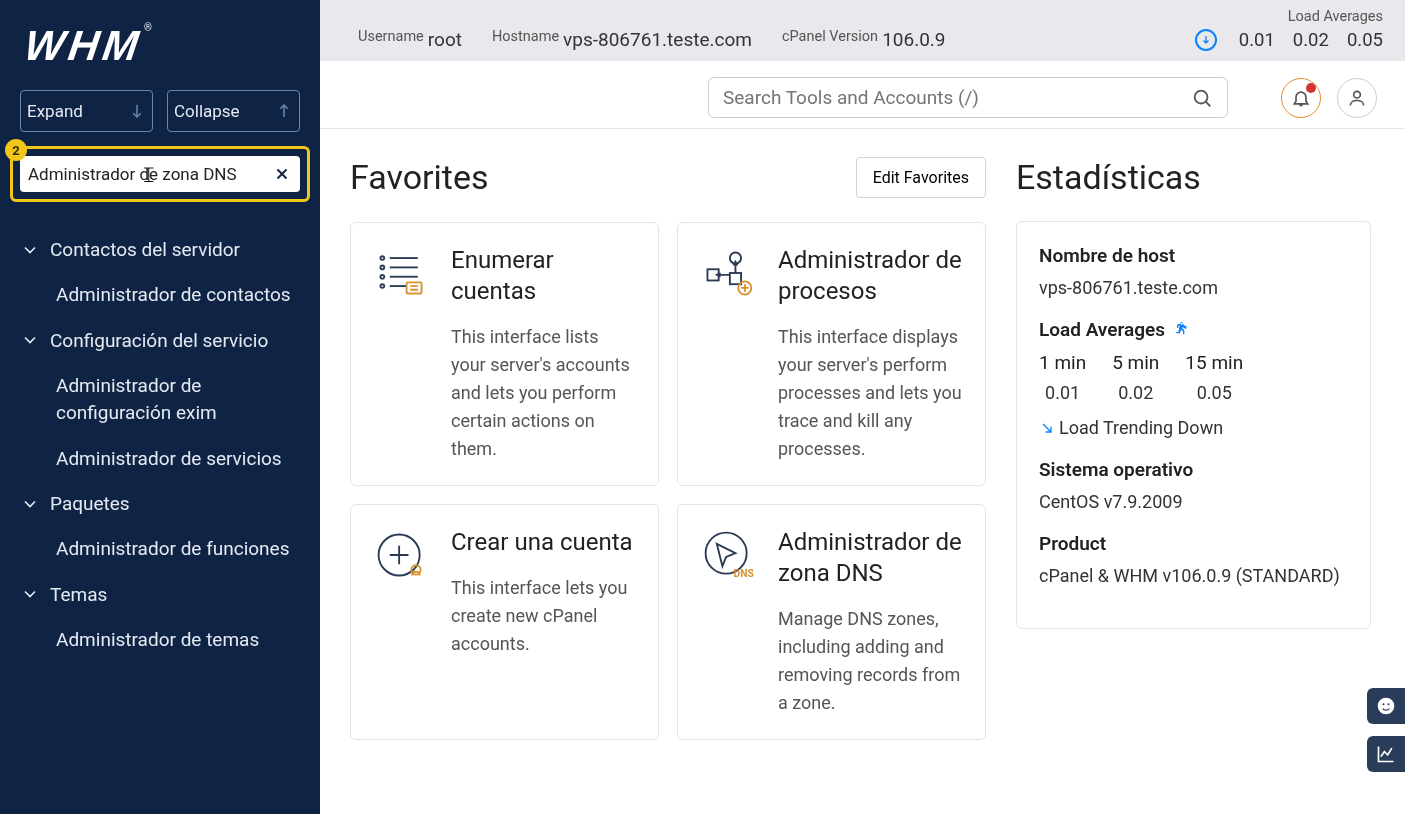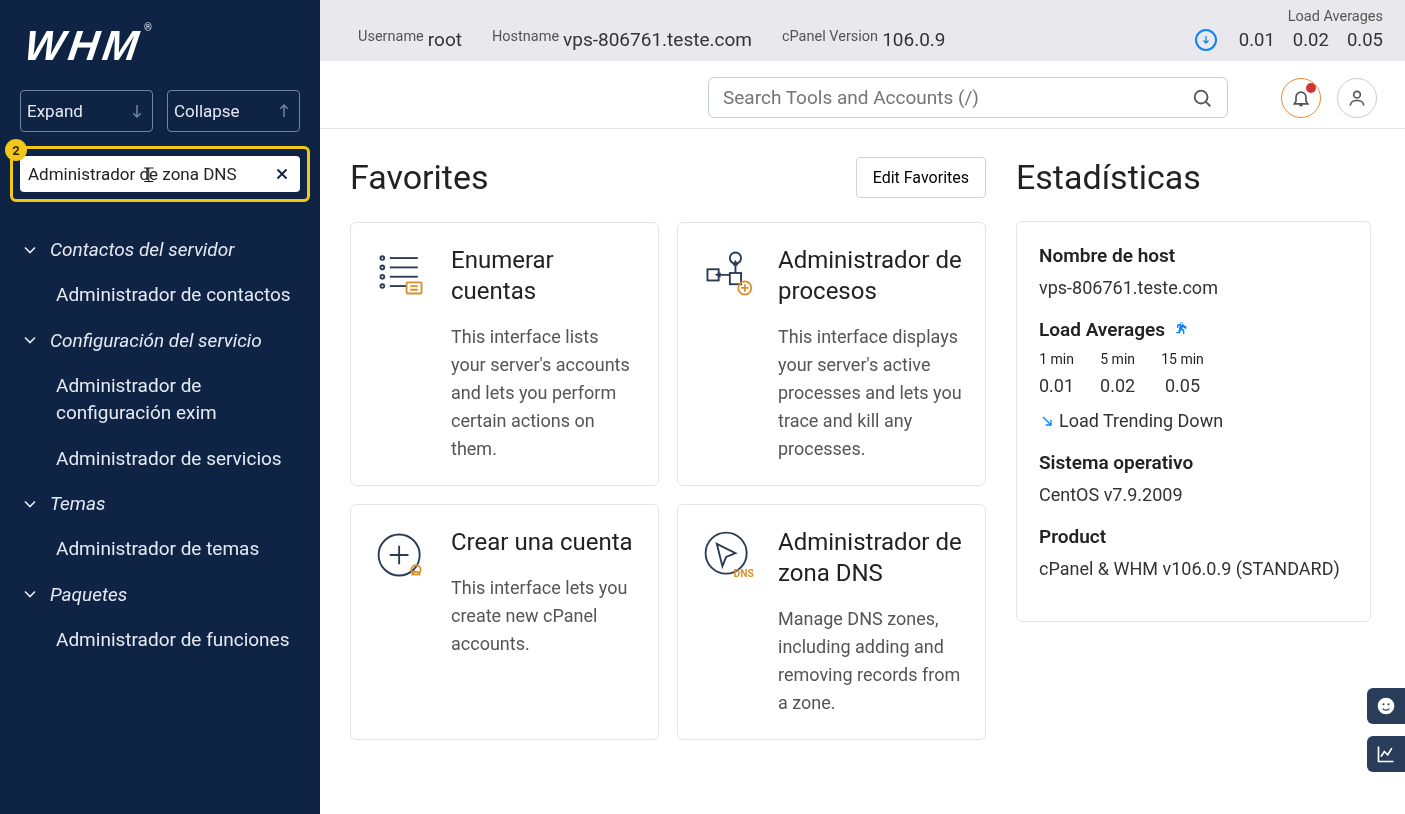--- a/index.html
+++ b/index.html
@@ -21,21 +21,21 @@
   .search-inner input { flex: 1; border: none; outline: none; font-size: 17px; height: 24px; color: #222; }
   .search-inner .clear { width: 20px; height: 20px; display: flex; align-items: center; justify-content: center; cursor: pointer; }
   .search-inner .clear svg { width: 18px; height: 18px; stroke: #0f2444; stroke-width: 2.5; }
   .text-cursor { position: absolute; left: 128px; top: 50%; transform: translateY(-50%); font-size: 22px; color: #111; pointer-events: none; }
 
   .nav { margin-top: 28px; overflow-y: auto; flex: 1; padding-bottom: 20px; scrollbar-width: thin; scrollbar-color: #6c7a8e transparent; }
   .nav::-webkit-scrollbar { width: 10px; }
   .nav::-webkit-scrollbar-track { background: #293c5a; }
   .nav::-webkit-scrollbar-thumb { background: #6c7a8e; border-radius: 5px; }
   .nav-group { margin-bottom: 2px; }
-  .nav-group-title { display: flex; align-items: center; gap: 10px; padding: 8px 14px 12px 20px; font-size: 19px; cursor: pointer; font-style: italic; }
+  .nav-group-title { display: flex; align-items: center; gap: 10px; padding: 8px 14px 12px 20px; font-size: 19px; cursor: pointer; }
   .nav-group-title svg { width: 20px; height: 20px; stroke: #e5eaf2; flex-shrink: 0; }
   .nav-item { padding: 8px 14px 10px 56px; font-size: 19px; line-height: 1.45; cursor: pointer; }
 
   
   .main-wrap { flex: 1; display: flex; flex-direction: column; background: #fff; min-width: 0; }
 
   
   .infobar { background: #e9e9ed; padding: 8px 22px 10px 38px; display: flex; align-items: flex-end; gap: 30px; color: #333; }
   .info-block { display: flex; gap: 4px; }
   .info-block .lbl { font-size: 14.5px; color: #555; }
@@ -72,21 +72,21 @@
   .card p { font-size: 18px; color: #555; line-height: 1.55; }
 
   
   .stats { width: 389px; padding: 28px 34px 0 0; }
   .stats h1 { font-size: 34px; font-weight: 400; color: #222; margin-bottom: 24px; }
   .stats-box { border: 1px solid #e2e4e8; border-radius: 6px; padding: 22px 22px; }
   .stats-box .sec { margin-bottom: 20px; }
   .stats-box .sec h3 { font-size: 19px; font-weight: 600; color: #222; margin-bottom: 10px; display: flex; align-items: center; gap: 8px; }
   .stats-box .sec p { font-size: 18px; color: #333; }
   .la-table { display: flex; gap: 26px; margin-top: 6px; text-align: center; }
-  .la-col .h { font-size: 14px; color: #222; }
+  .la-col .h { font-size: 19px; color: #222; }
   .la-col .v { font-size: 18px; color: #333; margin-top: 8px; }
   .trend { margin-top: 14px; font-size: 18px; color: #333; display: flex; align-items: center; gap: 4px; }
   .trend svg { width: 16px; height: 16px; stroke: #0a84ff; }
   .running svg { width: 16px; height: 16px; fill: #0a84ff; }
 
   
   .fab { position: absolute; right: 0; width: 38px; height: 36px; background: #293c5a; border-top-left-radius: 6px; border-bottom-left-radius: 6px; display: flex; align-items: center; justify-content: center; cursor: pointer; }
   .fab svg { width: 20px; height: 20px; fill: #fff; }
   .fab.one { top: 688px; }
   .fab.two { top: 736px; }
@@ -152,33 +152,33 @@
         </div>
         <div class="nav-item">Administrador de configuración exim</div>
         <div class="nav-item">Administrador de servicios</div>
       </div>
 
       <div class="nav-group">
         <div class="nav-group-title">
           <svg class="chev" viewBox="0 0 24 24">
               <path d="M6 9l6 6 6-6"></path>
             </svg>
-          <span>Temas</span>
-        </div>
-        <div class="nav-item">Administrador de temas</div>
+          <span>Paquetes</span>
+        </div>
+        <div class="nav-item">Administrador de funciones</div>
       </div>
 
       <div class="nav-group">
         <div class="nav-group-title">
           <svg class="chev" viewBox="0 0 24 24">
               <path d="M6 9l6 6 6-6"></path>
             </svg>
-          <span>Paquetes</span>
-        </div>
-        <div class="nav-item">Administrador de funciones</div>
+          <span>Temas</span>
+        </div>
+        <div class="nav-item">Administrador de temas</div>
       </div>
     </div>
   </div>
 
   <div class="main-wrap">
 
     <div class="infobar">
       <div class="info-block">
         <span class="lbl">Username</span>
         <span class="val">root</span>
@@ -275,21 +275,21 @@
                     <path d="M20 32h12M38 20v10" marker-end=""></path>
                     <path d="M22 30l-4 2 4 2"></path>
                     <path d="M36 22l2 -4 2 4"></path>
                   </g>
                   <circle cx="48" cy="46" r="7" stroke="#d9912e" stroke-width="2" fill="none"></circle>
                   <path d="M48 42v8M44 46h8" stroke="#d9912e" stroke-width="2"></path>
                 </svg>
             </div>
             <div>
               <h2>Administrador de procesos</h2>
-              <p>This interface displays your server's active processes and lets you trace and kill any processes.</p>
+              <p>This interface displays your server's perform processes and lets you trace and kill any processes.</p>
             </div>
           </div>
 
           <div class="card">
             <div class="icon">
               <svg viewBox="0 0 60 60" width="56" height="56">
                   <circle cx="28" cy="30" r="22" stroke="#2b3a55" stroke-width="2" fill="none"></circle>
                   <path d="M28 20v20M18 30h20" stroke="#2b3a55" stroke-width="2"></path>
                   <circle cx="46" cy="46" r="5" fill="none" stroke="#d9912e" stroke-width="2"></circle>
                   <path d="M42 52c0-3 2-4 4-4s4 1 4 4" stroke="#d9912e" stroke-width="2" fill="none"></path>

